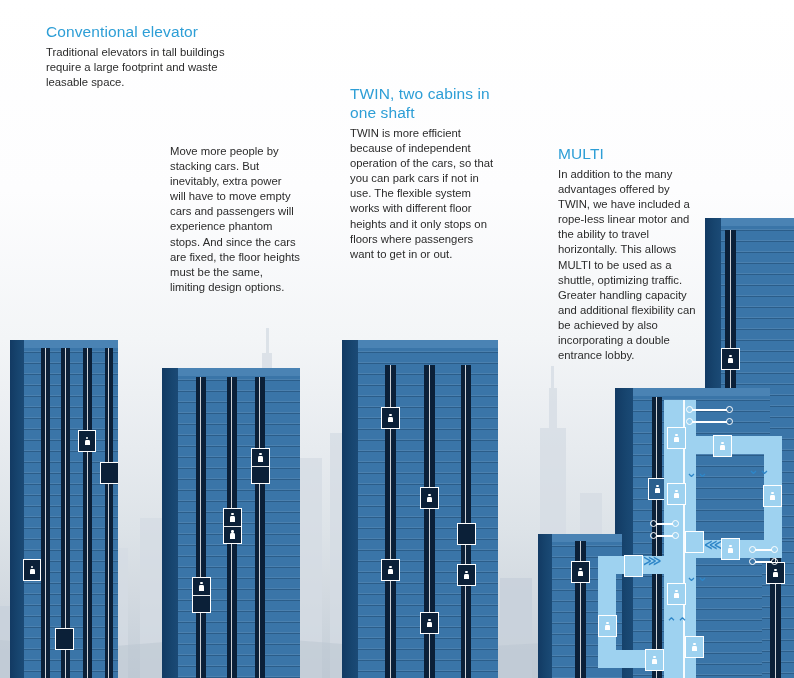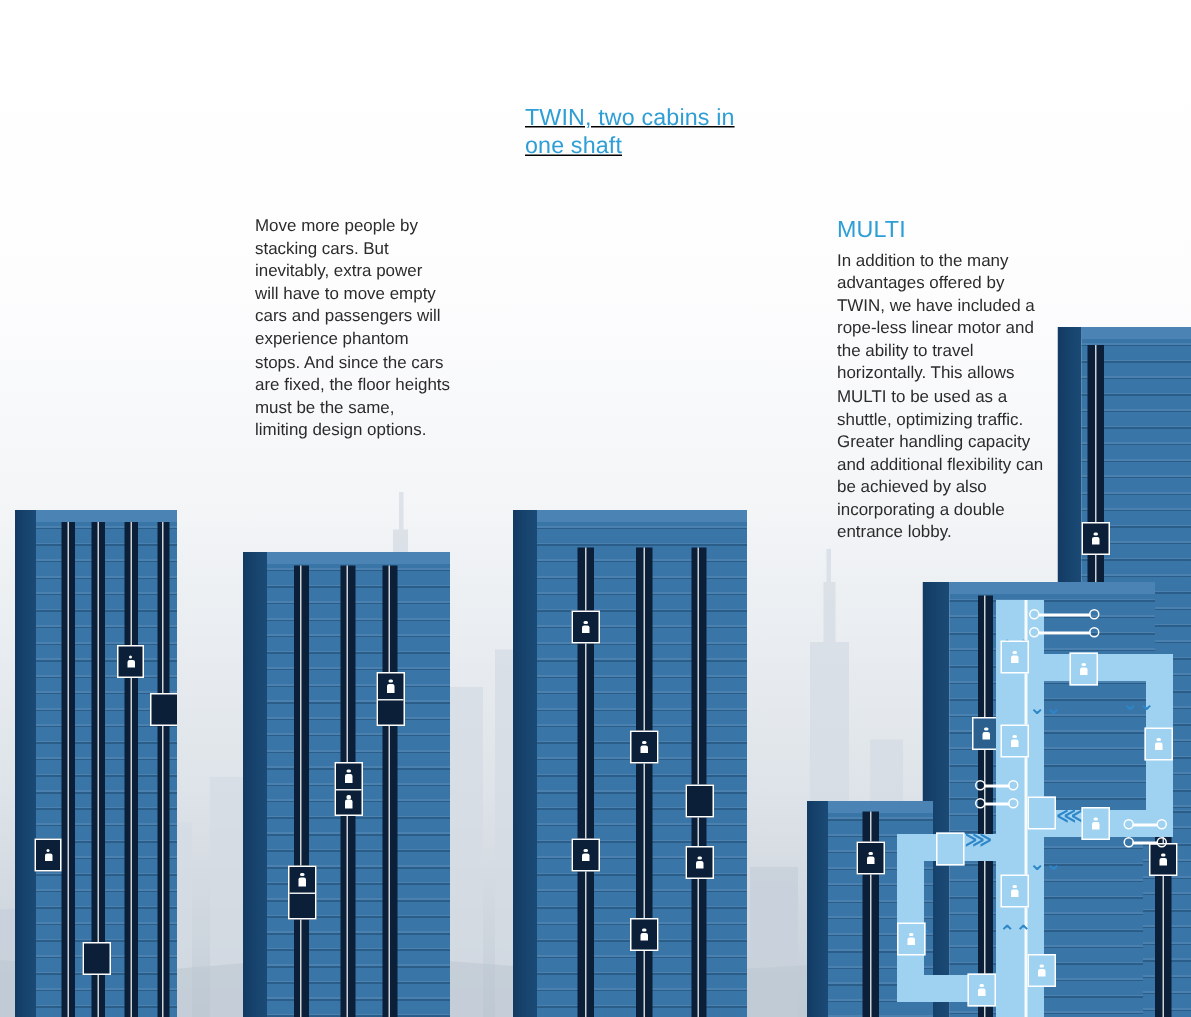--- a/index.html
+++ b/index.html
@@ -16,21 +16,21 @@
   .skyline{position:absolute;left:0;bottom:0;width:794px;height:420px;}
 
   
   .tb{position:absolute;}
   .tb h2{margin:0 0 4px 0;font-weight:400;font-size:15.5px;line-height:19px;
          color:#2d9ed6;letter-spacing:.1px;}
   .tb p{margin:0;font-size:11.3px;line-height:15.1px;color:#2b2b2b;}
 
   #t-conv{left:46px;top:22px;width:210px;}
   #t-dd  {left:170px;top:144px;width:130px;}
-  #t-twin{left:350px;top:69px;width:145px;text-decoration:underline;}
+  #t-twin{left:350px;top:84px;width:145px;}
   #t-multi{left:558px;top:144px;width:140px;}
 
   
   .bldg{position:absolute;overflow:hidden;}
   .side{position:absolute;left:0;top:0;height:100%;
         background:linear-gradient(to right,#123a63 0%,#17456f 60%,#1b4a76 100%);}
   .face{position:absolute;top:0;height:100%;
         background:#3a75a8;}
   .roof{position:absolute;height:8px;background:#4a83b4;left:0;right:0;top:0;}
   .floors{position:absolute;left:0;top:0;width:100%;height:100%;
@@ -98,27 +98,32 @@
       <rect x="388" y="300" width="34" height="120"></rect>
       <rect x="424" y="325" width="26" height="95"></rect>
       <rect x="500" y="320" width="32" height="100"></rect>
       <rect x="672" y="312" width="26" height="108"></rect>
       <rect x="72" y="330" width="30" height="90"></rect>
       <rect x="0" y="348" width="60" height="72"></rect>
     </g>
     <polygon points="0,420 794,420 794,394 600,382 420,392 240,378 90,390 0,382" fill="#bcc7d2" opacity=".55"></polygon>
   </svg>
 
+  <div class="tb" id="t-conv">
+    <h2>Conventional elevator</h2>
+    <p>Traditional elevators in tall buildings require a large footprint and waste leasable space.</p>
+  </div>
 
   <div class="tb" id="t-dd">
     <p>Move more people by stacking cars. But inevitably, extra power will have to move empty cars and passengers will experience phantom stops. And since the cars are fixed, the floor heights must be the same, limiting design options.</p>
   </div>
 
   <div class="tb" id="t-twin">
     <h2>TWIN, two cabins in one shaft</h2>
+    <p>TWIN is more efficient because of independent operation of the cars, so that you can park cars if not in use. The flexible system works with different floor heights and it only stops on floors where passengers want to get in or out.</p>
   </div>
 
   <div class="tb" id="t-multi">
     <h2>MULTI</h2>
     <p>In addition to the many advantages offered by TWIN, we have included a rope-less linear motor and the ability to travel horizontally. This allows MULTI to be used as a shuttle, optimizing traffic. Greater handling capacity and additional flexibility can be achieved by also incorporating a double entrance lobby.</p>
   </div>
 
   <div class="bldg" style="left:10px;top:340px;width:108px;height:338px;">
     <div class="side" style="width:14px;"></div>
     <div class="face" style="left:14px;right:0;">

